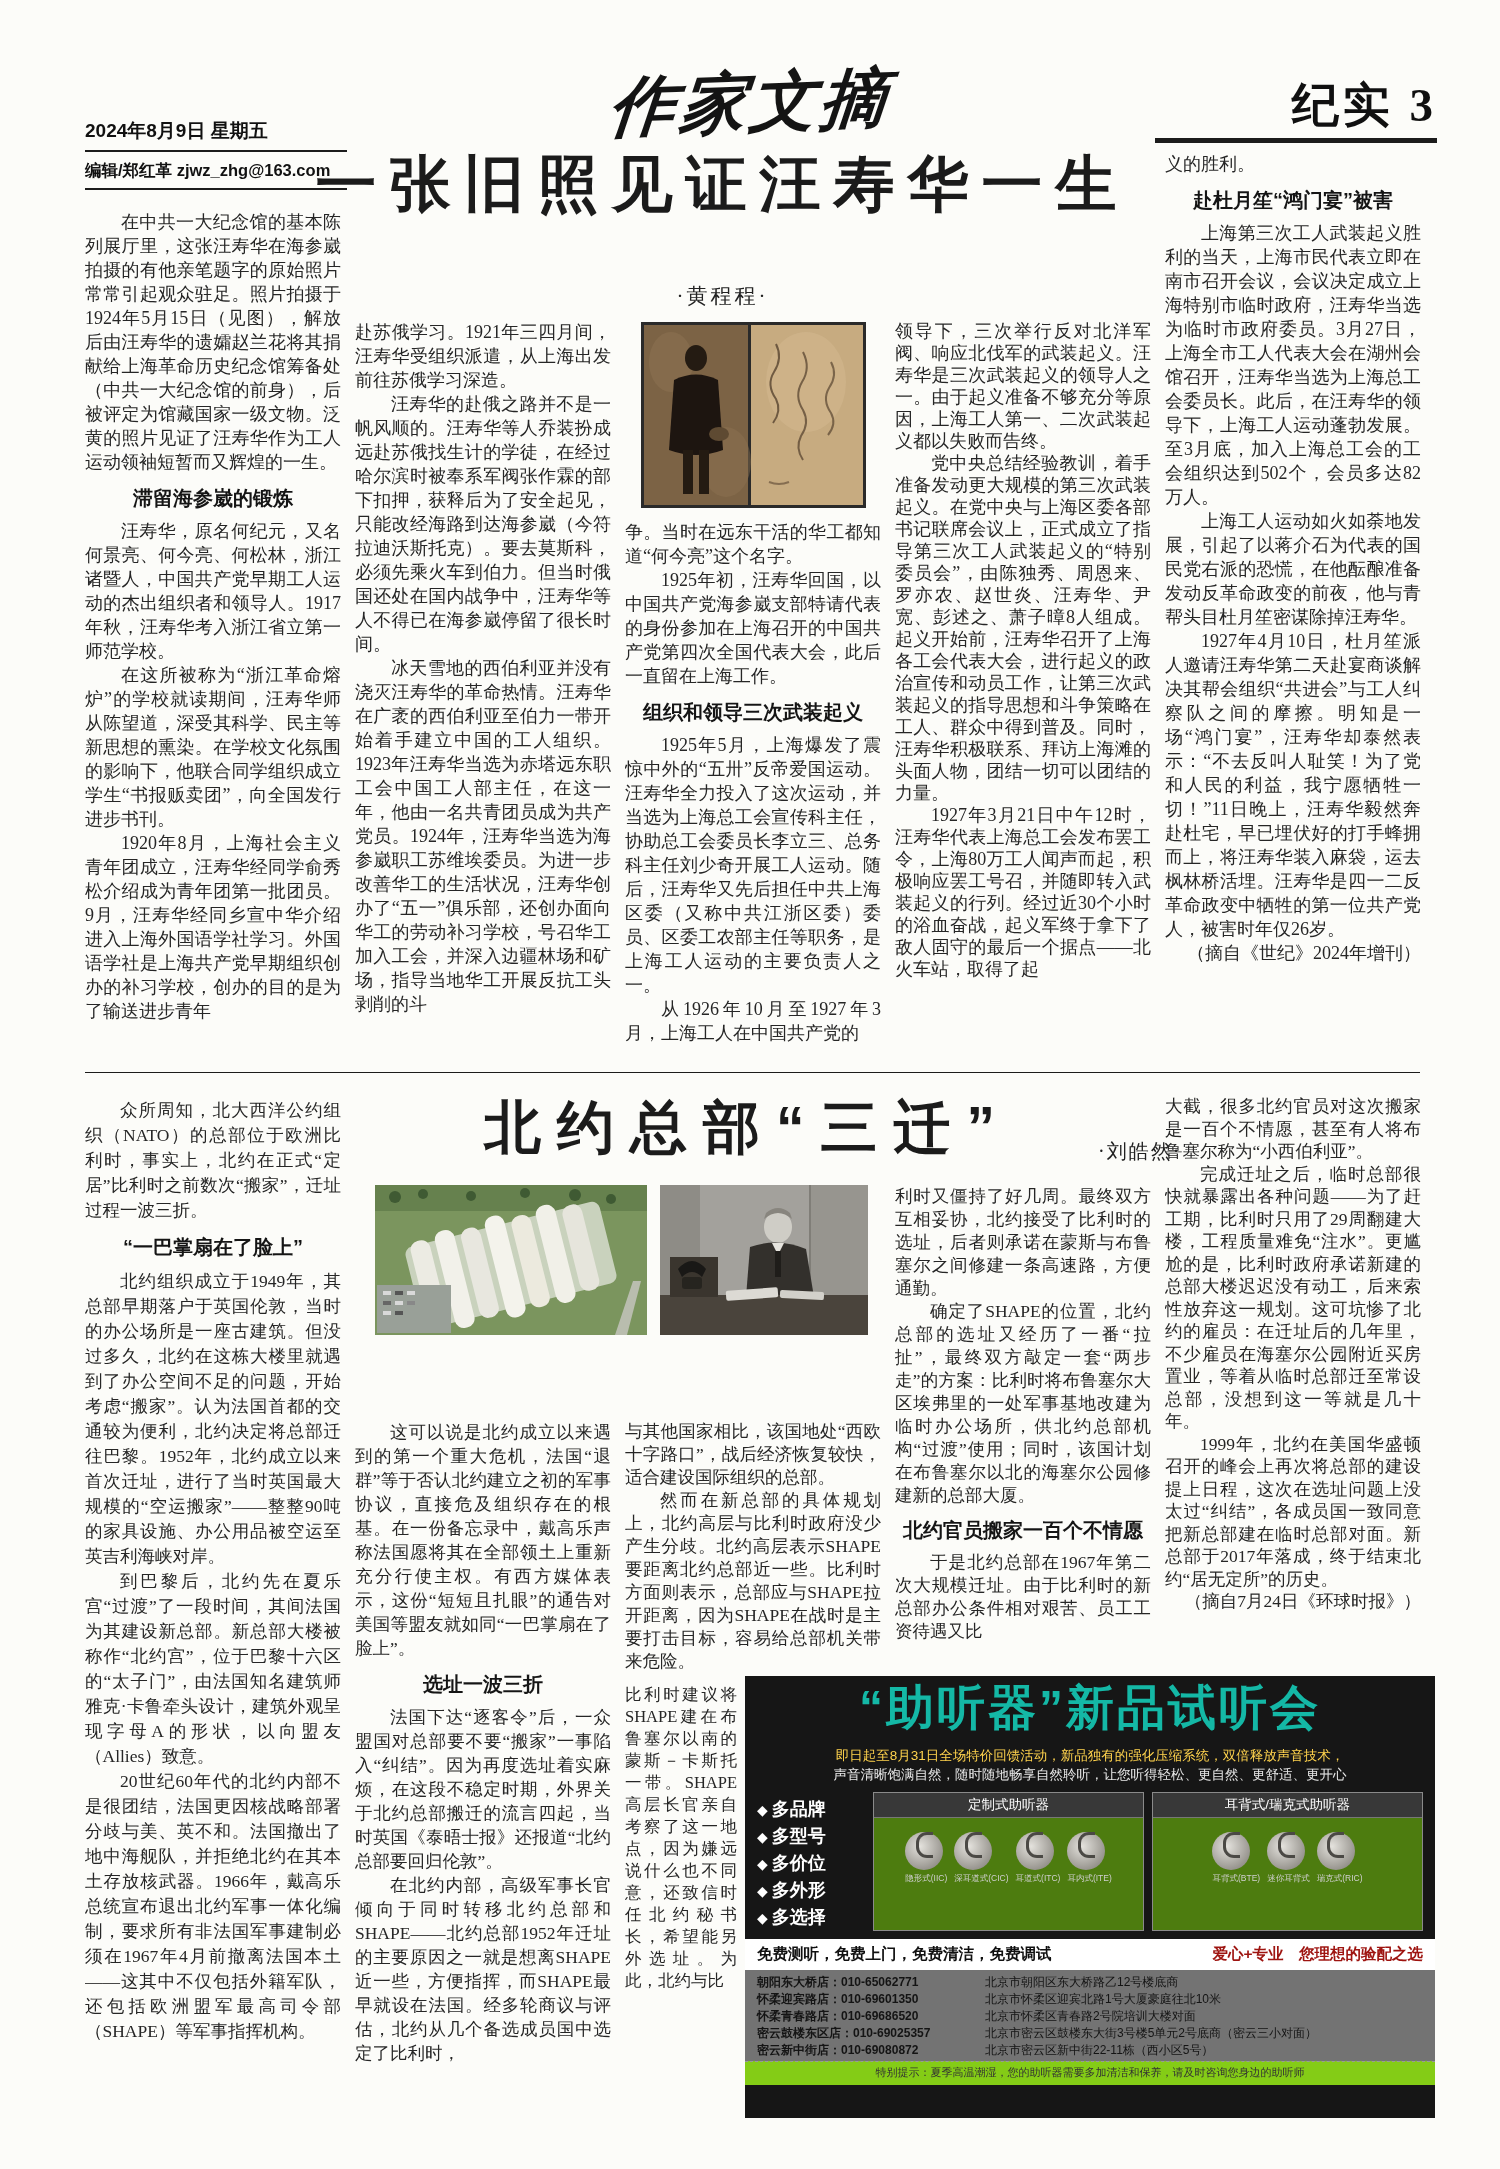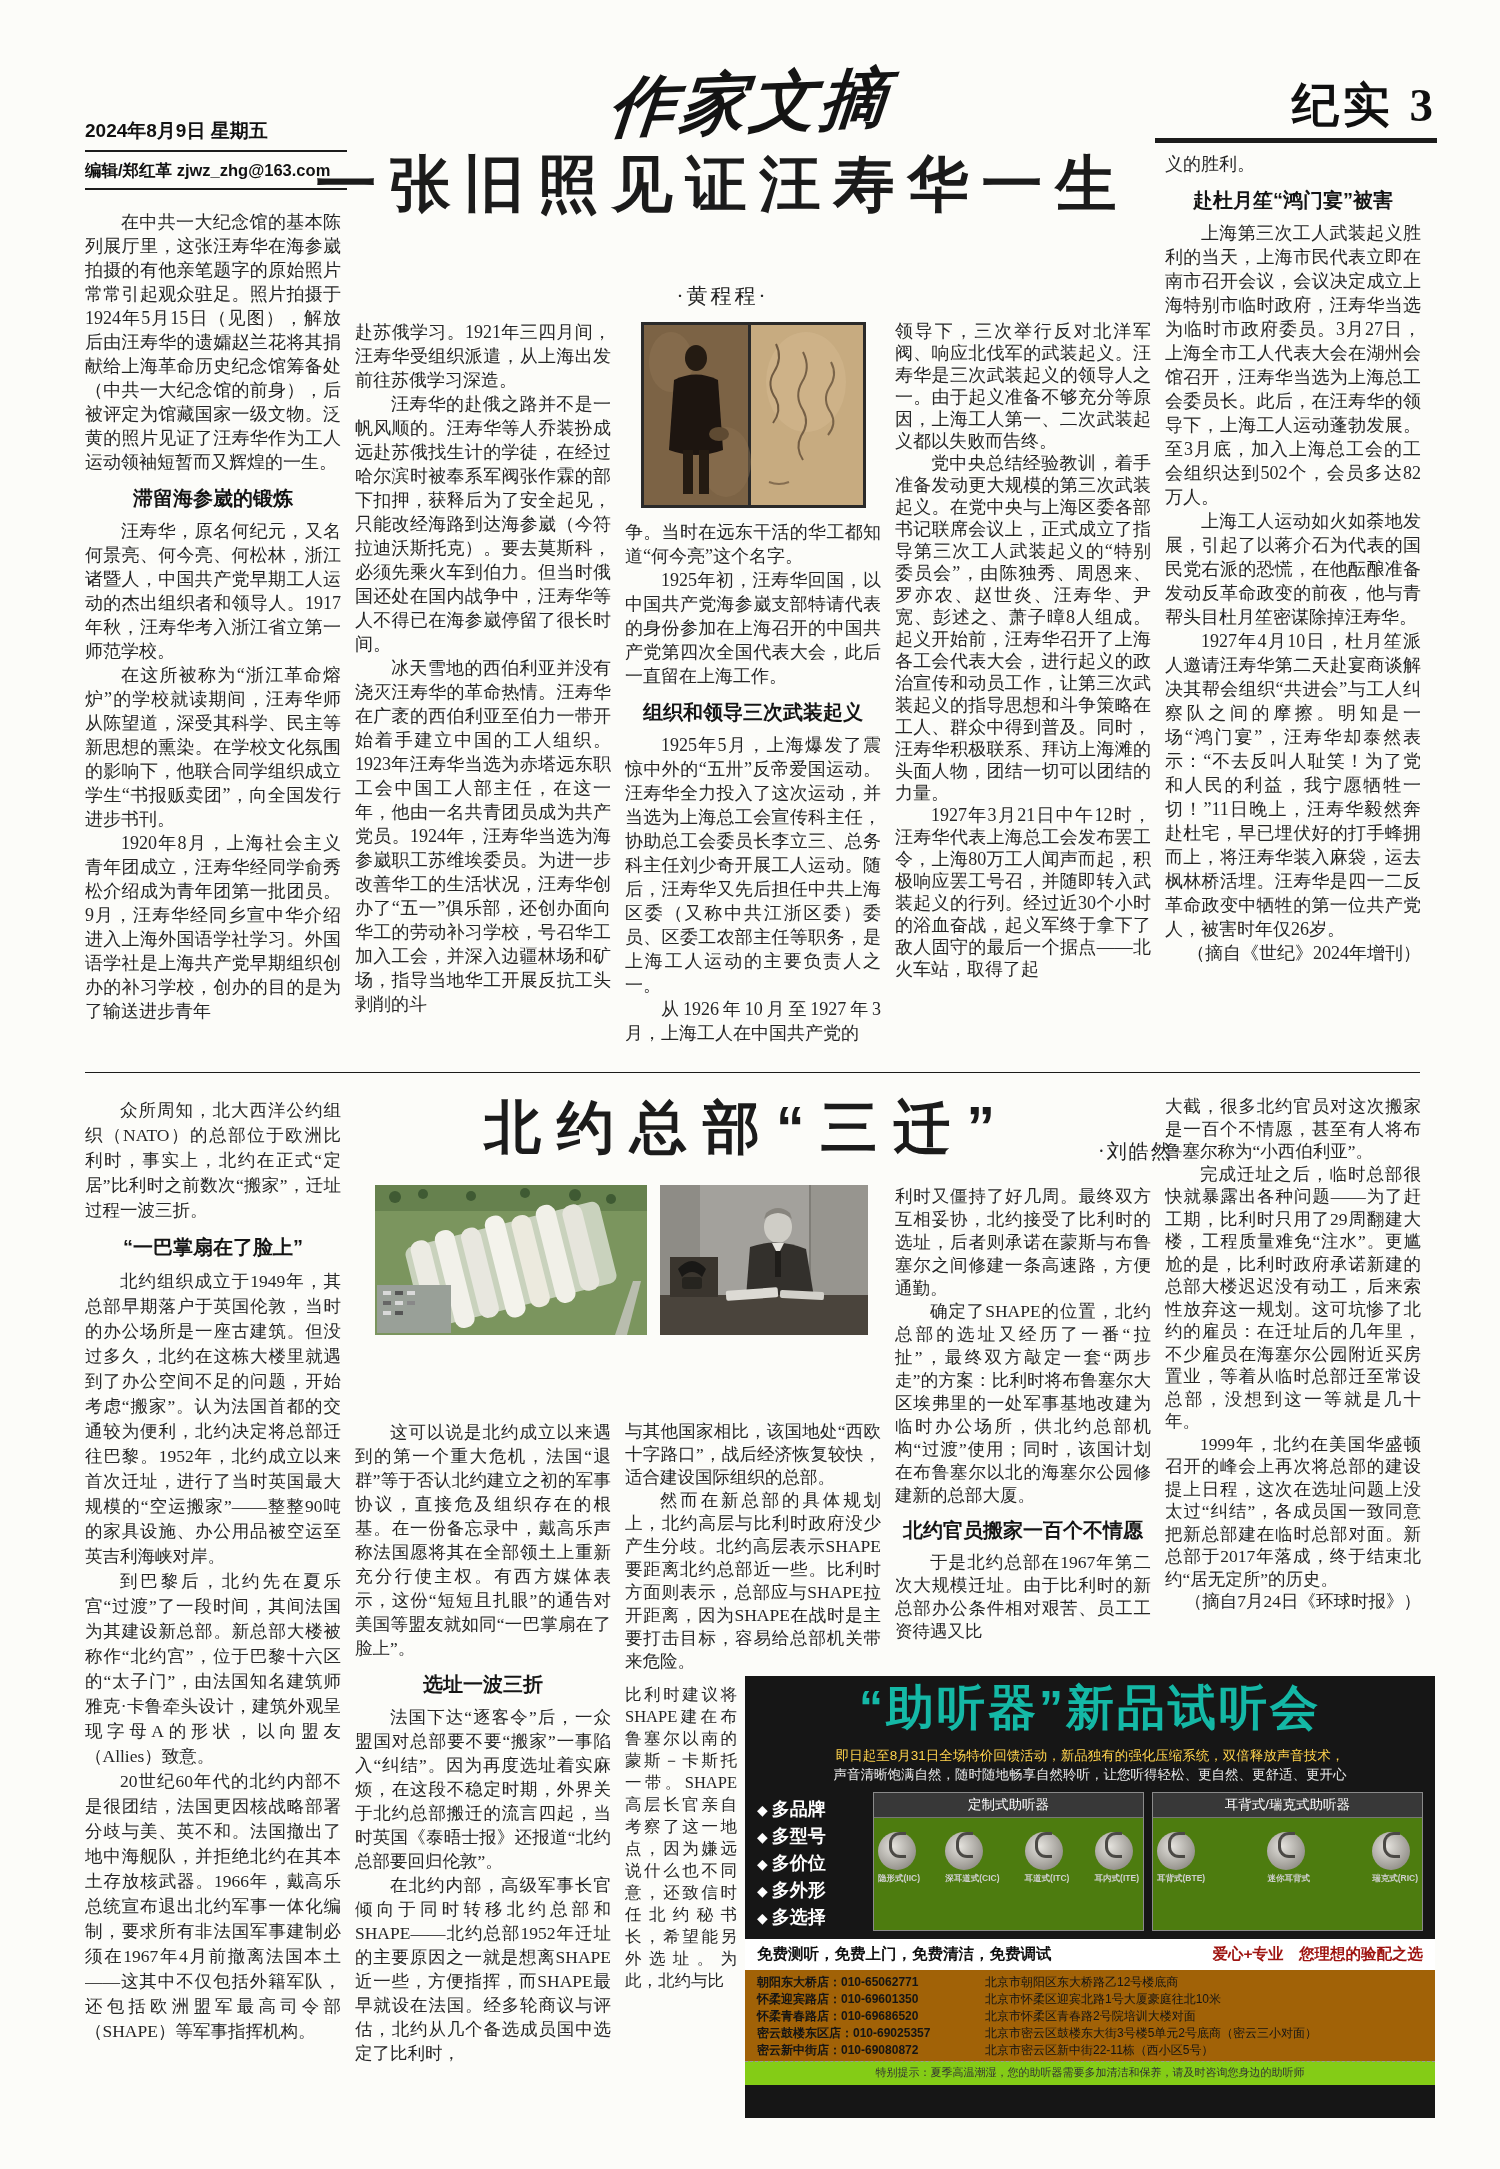--- a/index.html
+++ b/index.html
@@ -50,31 +50,31 @@
   .ad-title{text-align:center;font-weight:900;font-size:48px;letter-spacing:3px;padding-top:0;color:#14b8a6;}
   .ad-promo{text-align:center;font-size:13.5px;line-height:19px;margin-top:6px;}
   .ad-promo .l1{color:#ffd34d;}
   .ad-promo .l2{color:#e9e9e9;}
   .ad-main{display:flex;padding:8px 12px 0 12px;gap:8px;}
   .ad-bullets{width:108px;padding-top:4px;}
   .bullet{font-size:18px;font-weight:bold;line-height:26px;color:#fff;}
   .bullet::before{content:"◆ ";font-size:14px;}
   .ad-panel{flex:1;border:1px solid #8a8a8a;background:#4d7c0f;}
   .panel-title{text-align:center;font-size:13.5px;background:#383838;color:#fff;padding:3px 0;border-bottom:1px solid #777;}
-  .ear-row{display:flex;justify-content:space-between;gap:7px;padding:8px 4px 6px;font-weight:bold;}
+  .ear-row{display:flex;justify-content:center;gap:7px;padding:8px 4px 6px;}
   .ear{display:block;text-align:center;}
   .ear-img{display:block;width:38px;height:38px;border-radius:50%;
         background:radial-gradient(circle at 40% 38%, #e4e2dd, #79766f);}
   .ear-img::after{content:"";display:block;width:14px;height:20px;border:3px solid #4b4945;border-right:none;
         border-radius:11px 0 0 11px;margin:6px auto 0;}
   .ear em{display:block;font-style:normal;font-size:8.5px;color:#cfcfcf;margin-top:3px;white-space:nowrap;}
   .ad-services{display:flex;justify-content:space-between;align-items:center;background:#fff;color:#101010;
         font-weight:bold;font-size:15.5px;margin-top:8px;padding:5px 12px;}
   .ad-services .slogan{color:#9e1410;}
-  .ad-stores{background:#a16207;color:#141414;padding:4px 12px 2px;}
+  .ad-stores{background:#737373;color:#141414;padding:4px 12px 2px;}
   .store-row{display:flex;gap:10px;font-size:12px;line-height:17px;}
   .store-np{font-weight:bold;min-width:218px;}
   .ad-notice{background:#84cc16;color:#333;font-size:11px;text-align:center;border-top:1px dashed #999;
         padding:3px 6px 5px;}
 </style>
 </head>
 <body>
 
 <div class="page">
 

